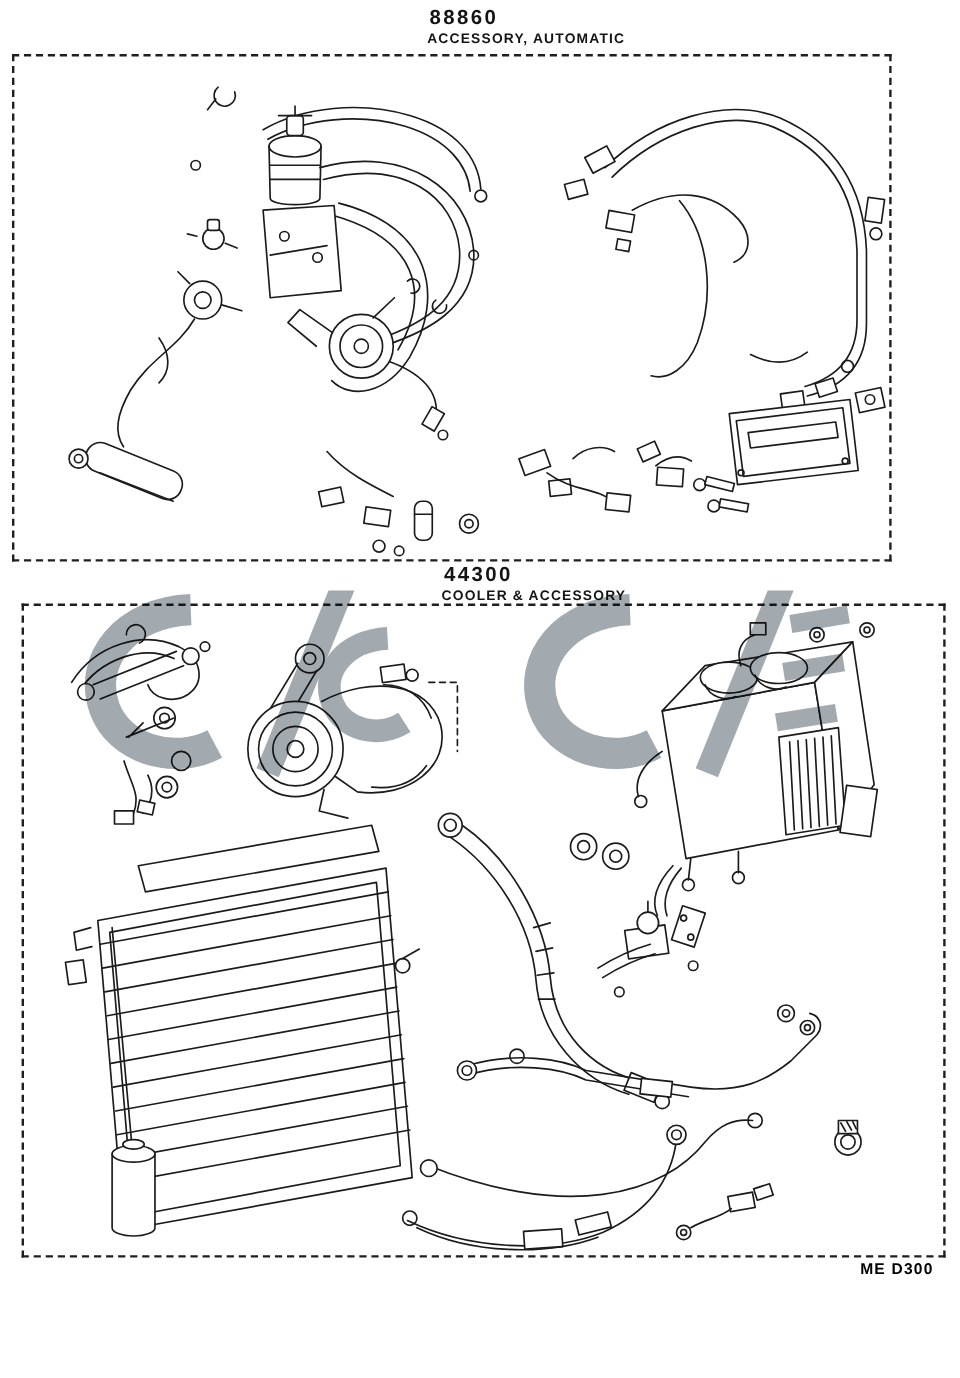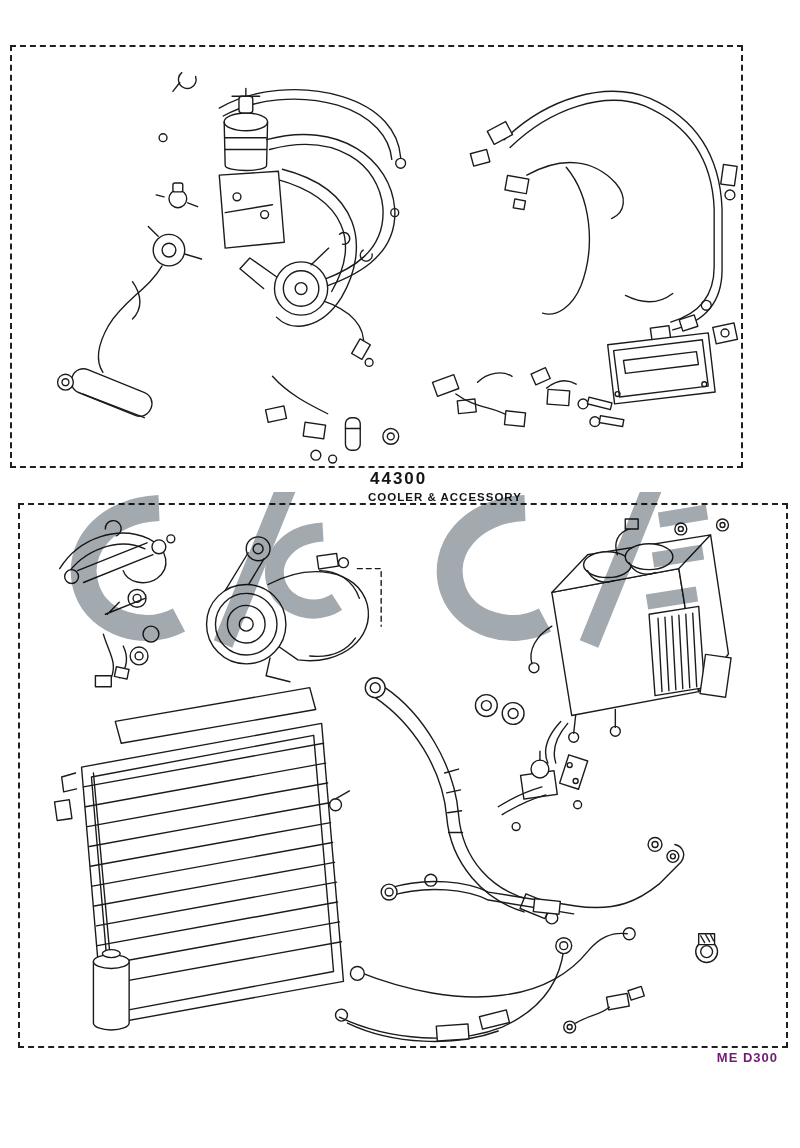--- a/index.html
+++ b/index.html
@@ -13,28 +13,32 @@
   .dash-box { position:absolute; border:2px dashed #1f1f1f; background:#fff; box-sizing:border-box; }
   .art { position:absolute; inset:0; width:100%; height:100%; }
   .ln { stroke:#1b1b1b; fill:none; stroke-width:1.4; stroke-linecap:round; stroke-linejoin:round; }
   .dash { stroke-dasharray:5 4; }
   .watermark {
     position:absolute; left:55px; top:492px; width:660px; height:160px;
     pointer-events:none; z-index:5; mix-blend-mode:multiply; opacity:0.82;
   }
   .page-code {
     position:absolute; top:1050px; right:22px; font-weight:bold;
-    font-size:13px; letter-spacing:1px; color:#701a75;
+    font-size:13px; letter-spacing:1px; color:#000000;
   }
 </style>
 </head>
 <body>
 
 <div class="page">
 
+  <header class="sec-header" style="left:356px; top:6px;">
+    <div class="sec-code">88860</div>
+    <div class="sec-title">ACCESSORY, AUTOMATIC</div>
+  </header>
 
   <section class="dash-box" style="left:10px; top:45px; width:733px; height:423px;">
     <svg class="art" viewBox="0 0 735 425">
       <g class="ln">
         <g>
           <path d="M208,62 C242,42 292,38 332,50 C372,62 390,86 392,112"></path>
           <path d="M212,70 C244,52 290,48 328,59 C364,70 381,92 383,114"></path>
           <path d="M256,94 C330,74 382,114 386,164 C389,214 342,234 312,244"></path>
           <path d="M259,104 C327,86 370,119 374,163 C377,208 340,226 314,236"></path>
           <path d="M272,124 C350,144 362,202 332,254 C312,286 282,290 266,274"></path>

